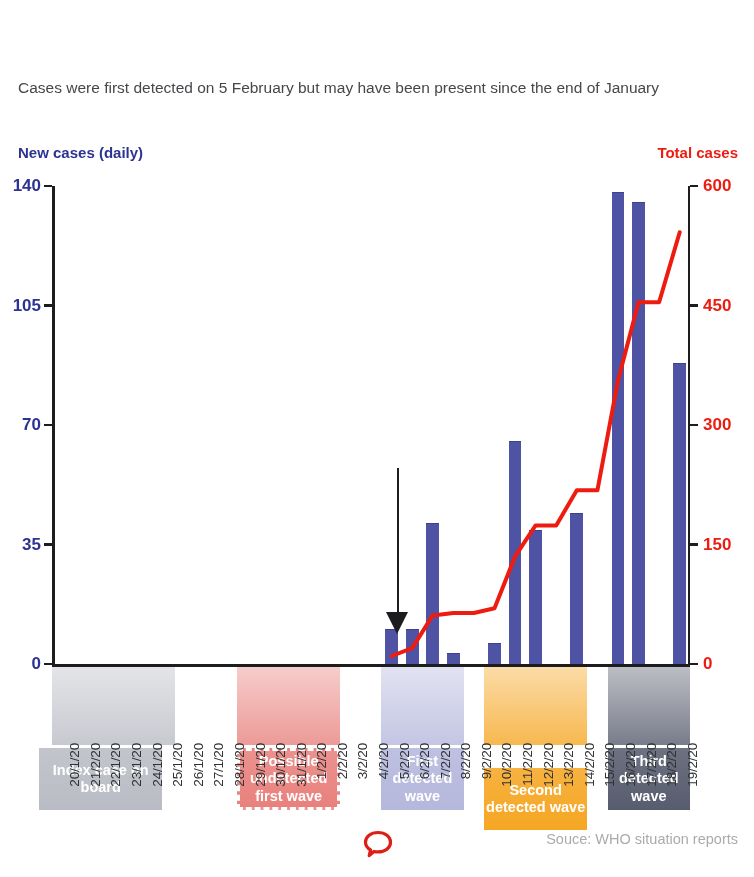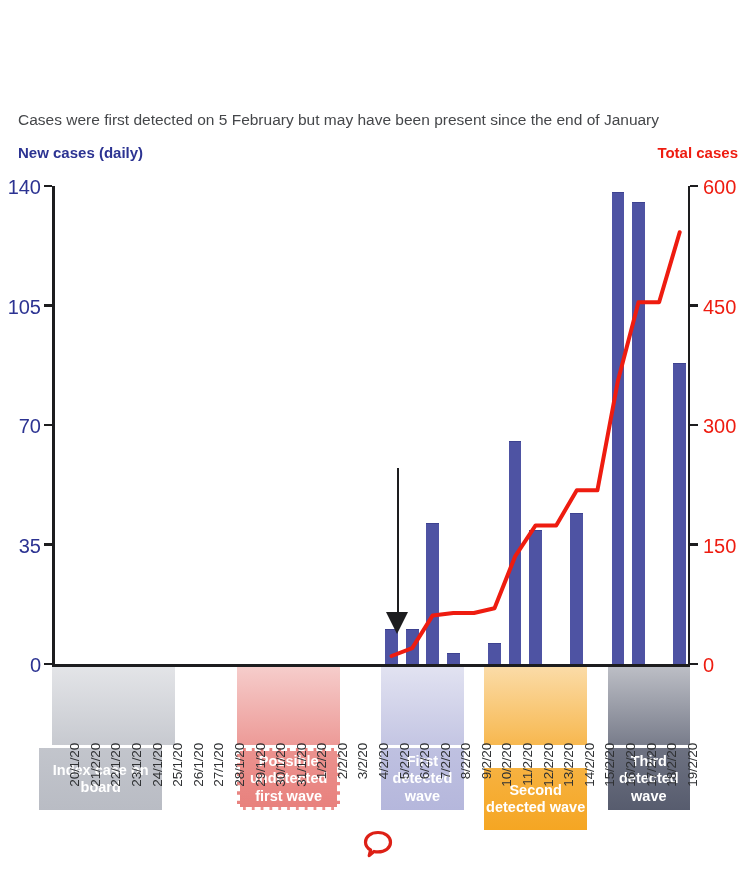--- a/index.html
+++ b/index.html
@@ -13,21 +13,21 @@
   #root{position:relative;width:754px;height:877px;}
 
   
   .title{
     position:absolute;left:18px;top:8px;width:716px;
     font-size:26px;font-weight:bold;line-height:1.18;
     color:#121212;letter-spacing:-0.3px;
   }
   .subtitle{
     position:absolute;left:18px;top:78px;width:700px;
-    font-size:15.5px;line-height:1.32;color:#45474a;margin-top:32px;
+    font-size:15.5px;line-height:1.32;color:#45474a;
   }
   .axis-legend-left{
     position:absolute;left:18px;top:144px;
     font-size:15px;font-weight:bold;color:#2c3392;
   }
   .axis-legend-right{
     position:absolute;right:16px;top:144px;
     font-size:15px;font-weight:bold;color:#ee1c10;
   }
 
@@ -39,21 +39,21 @@
   .axis-line{position:absolute;background:#1d1d1f;}
   .axis-v-left{left:0px;top:0px;width:2.5px;height:478px;}
   .axis-v-right{left:635.5px;top:0px;width:2.5px;height:478px;}
   .axis-h{left:0px;top:478px;width:638px;height:3px;}
 
   .tick{position:absolute;height:2.5px;width:8px;background:#1d1d1f;}
   .tick.left{left:-8px;}
   .tick.right{left:638px;}
 
   .ylab{
-    position:absolute;font-size:20px;font-weight:normal;
+    position:absolute;font-size:17px;font-weight:bold;
     white-space:nowrap;
   }
   .ylab.left{color:#2c3392;right:100%;margin-right:11px;text-align:right;}
   .ylab.right{color:#ee1c10;left:100%;margin-left:13px;text-align:left;}
 
   
   .bars{position:absolute;left:0;top:0;width:638px;height:478px;}
   .bar{
     position:absolute;bottom:0;
     background:#4e53a3;
@@ -230,20 +230,21 @@
         <span>First detected wave</span>
       </div>
       <div class="phasebox" style="left: 484.194px; width: 102.903px; background: linear-gradient(rgba(245, 166, 35, 0.867), rgb(245, 166, 35)); margin-top: 20px;">
         <span>Second detected wave</span>
       </div>
       <div class="phasebox" style="left: 607.677px; width: 82.3226px; background: linear-gradient(rgba(87, 92, 110, 0.867), rgb(87, 92, 110));">
         <span>Third detected wave</span>
       </div>
     </div>
 
+  <div class="source">Souce: WHO situation reports</div>
 
   <svg class="logo" viewBox="0 0 32 32">
     <path d="M16 4.5 C23.2 4.5 28.5 8.6 28.5 14.2 C28.5 19.8 23.2 23.9 16 23.9
              C14.6 23.9 13.2 23.75 12.0 23.45 L7.2 27.6 L8.6 22.0
              C5.4 20.1 3.5 17.3 3.5 14.2 C3.5 8.6 8.8 4.5 16 4.5 Z" fill="none" stroke="#dd2016" stroke-width="3.2" stroke-linejoin="round"></path>
   </svg>
 
 </div>
 
 </body></html>

